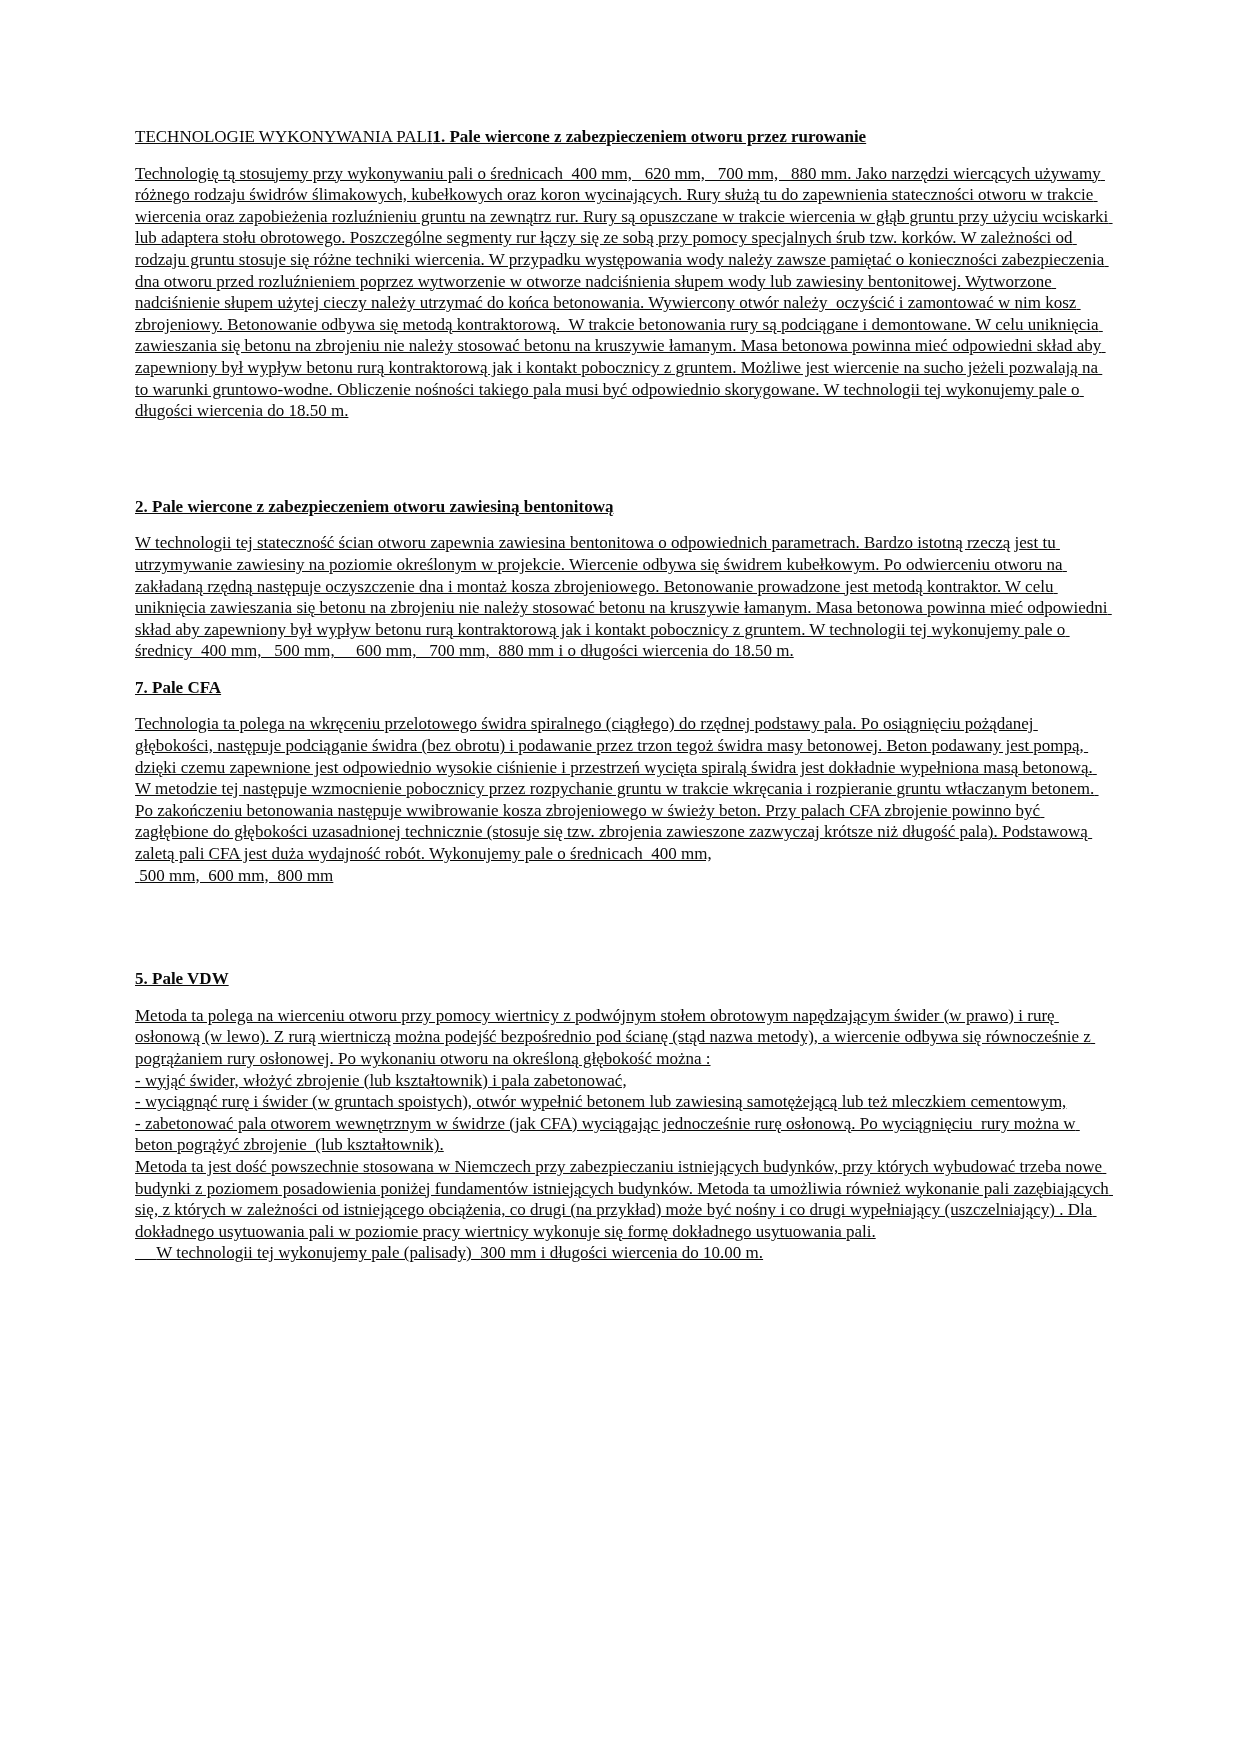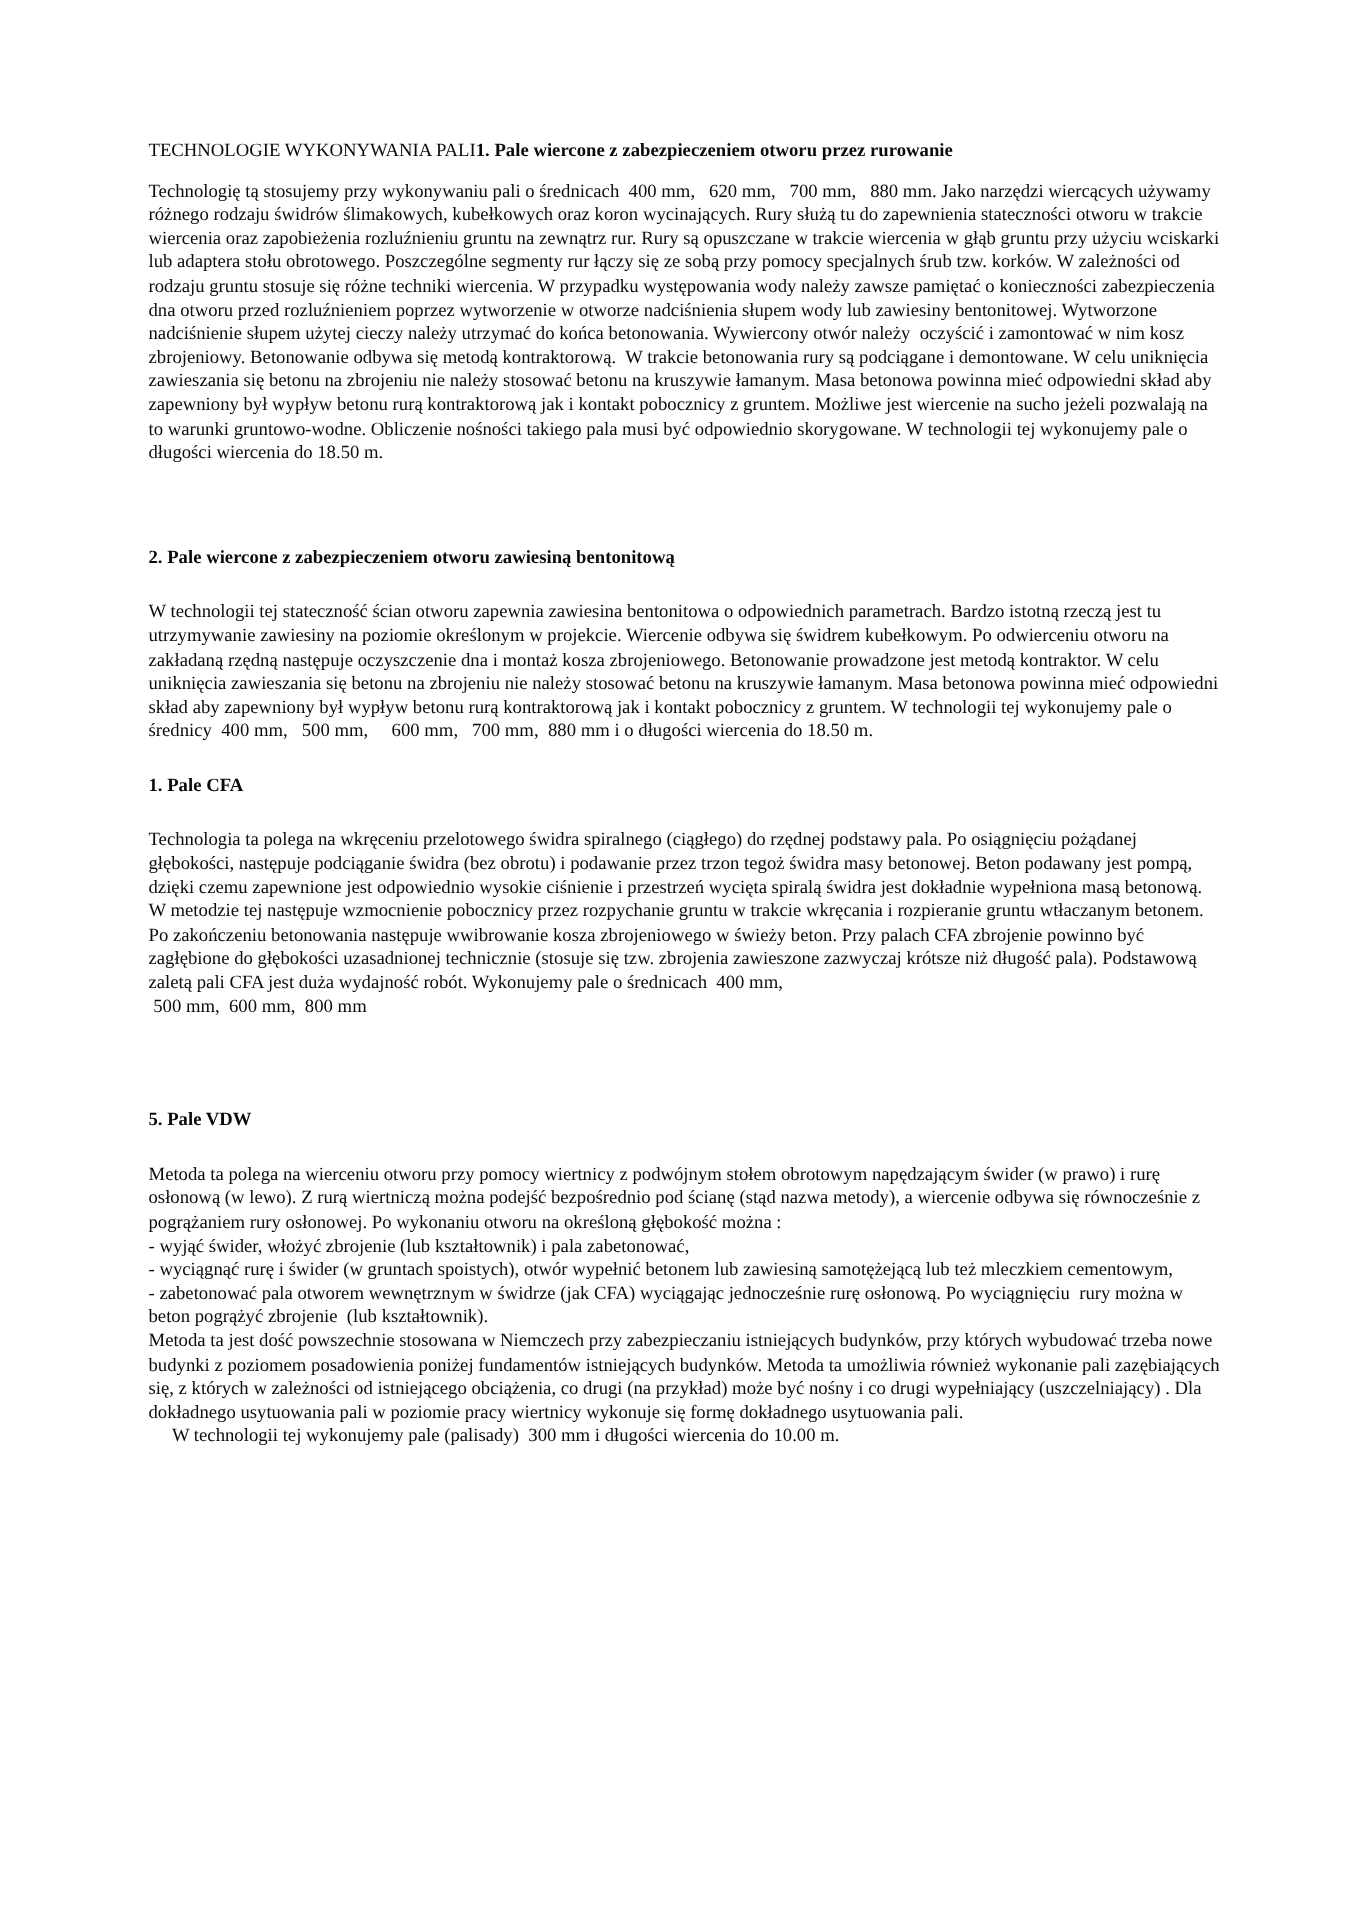--- a/index.html
+++ b/index.html
@@ -16,20 +16,21 @@
   }
   .page {
     position: absolute;
     top: 0;
     left: 0;
     width: 1240px;
     height: 1754px;
     box-sizing: border-box;
     padding: 126px 130px 60px 135px;
     background: #ffffff;
+    text-decoration: underline;
   }
   .doc {
     width: 975px;
     font-size: 17px;
     line-height: 21.6px;
   }
   .title-line {
     margin: 0 0 15px 0;
     white-space: pre-wrap;
   }
@@ -38,41 +39,41 @@
   }
   .title-bold {
     font-weight: bold;
   }
   .para {
     margin: 15px 0;
     white-space: pre-wrap;
   }
   .sec-heading {
     font-weight: bold;
-    margin: 28px 0;
+    margin: 15px 0;
     white-space: pre-wrap;
   }
   .gap-before-2 { margin-top: 74px; }
   .gap-before-4 { margin-top: 82px; }
 </style>
 </head>
 <body>
 
 <div class="page">
   <div class="doc">
 
     <div class="title-line"><span class="title-regular">TECHNOLOGIE WYKONYWANIA PALI</span><span class="title-bold">1. Pale wiercone z zabezpieczeniem otworu przez rurowanie</span></div>
 
     <div class="para">Technologię tą stosujemy przy wykonywaniu pali o średnicach  400 mm,   620 mm,   700 mm,   880 mm. Jako narzędzi wiercących używamy różnego rodzaju świdrów ślimakowych, kubełkowych oraz koron wycinających. Rury służą tu do zapewnienia stateczności otworu w trakcie wiercenia oraz zapobieżenia rozluźnieniu gruntu na zewnątrz rur. Rury są opuszczane w trakcie wiercenia w głąb gruntu przy użyciu wciskarki lub adaptera stołu obrotowego. Poszczególne segmenty rur łączy się ze sobą przy pomocy specjalnych śrub tzw. korków. W zależności od rodzaju gruntu stosuje się różne techniki wiercenia. W przypadku występowania wody należy zawsze pamiętać o konieczności zabezpieczenia dna otworu przed rozluźnieniem poprzez wytworzenie w otworze nadciśnienia słupem wody lub zawiesiny bentonitowej. Wytworzone nadciśnienie słupem użytej cieczy należy utrzymać do końca betonowania. Wywiercony otwór należy  oczyścić i zamontować w nim kosz zbrojeniowy. Betonowanie odbywa się metodą kontraktorową.  W trakcie betonowania rury są podciągane i demontowane. W celu uniknięcia zawieszania się betonu na zbrojeniu nie należy stosować betonu na kruszywie łamanym. Masa betonowa powinna mieć odpowiedni skład aby zapewniony był wypływ betonu rurą kontraktorową jak i kontakt pobocznicy z gruntem. Możliwe jest wiercenie na sucho jeżeli pozwalają na to warunki gruntowo-wodne. Obliczenie nośności takiego pala musi być odpowiednio skorygowane. W technologii tej wykonujemy pale o długości wiercenia do 18.50 m.</div>
 
     <div class="sec-heading gap-before-2">2. Pale wiercone z zabezpieczeniem otworu zawiesiną bentonitową</div>
 
     <div class="para">W technologii tej stateczność ścian otworu zapewnia zawiesina bentonitowa o odpowiednich parametrach. Bardzo istotną rzeczą jest tu utrzymywanie zawiesiny na poziomie określonym w projekcie. Wiercenie odbywa się świdrem kubełkowym. Po odwierceniu otworu na zakładaną rzędną następuje oczyszczenie dna i montaż kosza zbrojeniowego. Betonowanie prowadzone jest metodą kontraktor. W celu uniknięcia zawieszania się betonu na zbrojeniu nie należy stosować betonu na kruszywie łamanym. Masa betonowa powinna mieć odpowiedni skład aby zapewniony był wypływ betonu rurą kontraktorową jak i kontakt pobocznicy z gruntem. W technologii tej wykonujemy pale o średnicy  400 mm,   500 mm,     600 mm,   700 mm,  880 mm i o długości wiercenia do 18.50 m.</div>
 
-    <div class="sec-heading">1. Pale CFA</div>
+    <div class="sec-heading">7. Pale CFA</div>
 
     <div class="para">Technologia ta polega na wkręceniu przelotowego świdra spiralnego (ciągłego) do rzędnej podstawy pala. Po osiągnięciu pożądanej głębokości, następuje podciąganie świdra (bez obrotu) i podawanie przez trzon tegoż świdra masy betonowej. Beton podawany jest pompą, dzięki czemu zapewnione jest odpowiednio wysokie ciśnienie i przestrzeń wycięta spiralą świdra jest dokładnie wypełniona masą betonową. W metodzie tej następuje wzmocnienie pobocznicy przez rozpychanie gruntu w trakcie wkręcania i rozpieranie gruntu wtłaczanym betonem. Po zakończeniu betonowania następuje wwibrowanie kosza zbrojeniowego w świeży beton. Przy palach CFA zbrojenie powinno być zagłębione do głębokości uzasadnionej technicznie (stosuje się tzw. zbrojenia zawieszone zazwyczaj krótsze niż długość pala). Podstawową zaletą pali CFA jest duża wydajność robót. Wykonujemy pale o średnicach  400 mm,
  500 mm,  600 mm,  800 mm</div>
 
     <div class="sec-heading gap-before-4">5. Pale VDW</div>
 
     <div class="para">Metoda ta polega na wierceniu otworu przy pomocy wiertnicy z podwójnym stołem obrotowym napędzającym świder (w prawo) i rurę osłonową (w lewo). Z rurą wiertniczą można podejść bezpośrednio pod ścianę (stąd nazwa metody), a wiercenie odbywa się równocześnie z pogrążaniem rury osłonowej. Po wykonaniu otworu na określoną głębokość można :
 - wyjąć świder, włożyć zbrojenie (lub kształtownik) i pala zabetonować,
 - wyciągnąć rurę i świder (w gruntach spoistych), otwór wypełnić betonem lub zawiesiną samotężejącą lub też mleczkiem cementowym,
 - zabetonować pala otworem wewnętrznym w świdrze (jak CFA) wyciągając jednocześnie rurę osłonową. Po wyciągnięciu  rury można w beton pogrążyć zbrojenie  (lub kształtownik).

